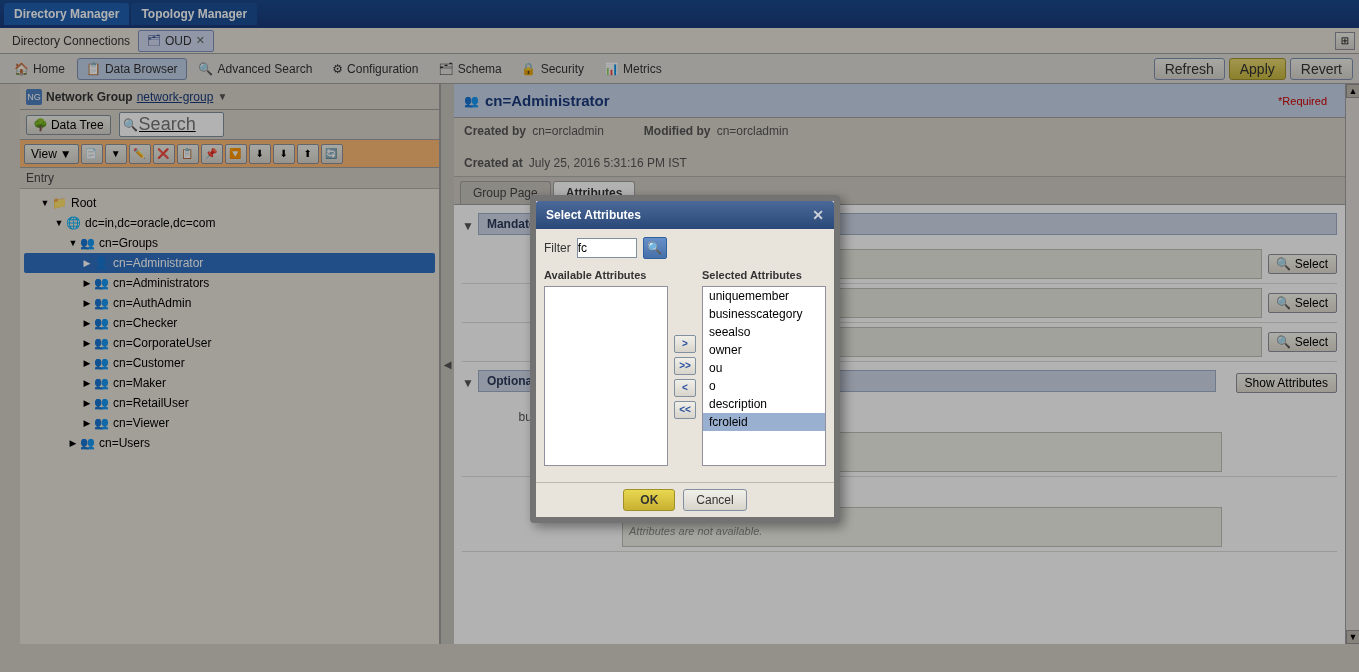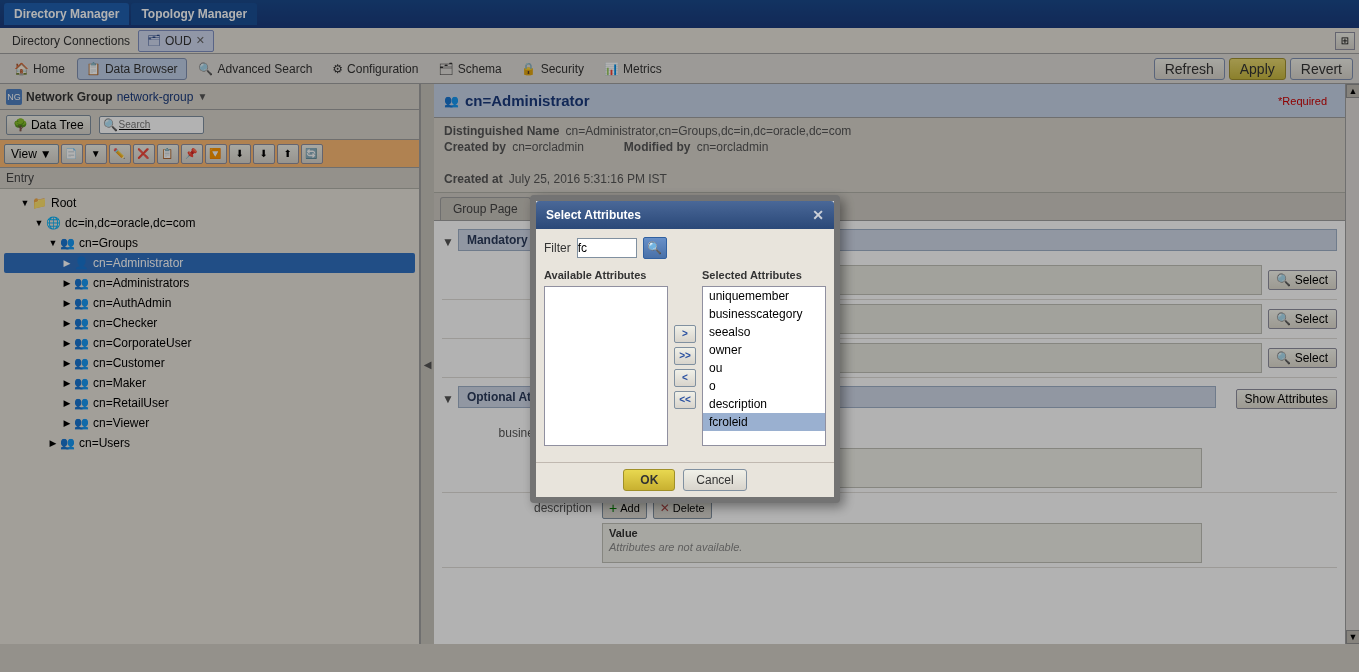--- a/index.html
+++ b/index.html
@@ -120,21 +120,21 @@
       align-items: center;
       background: white;
       border: 1px solid #8090a0;
       border-radius: 2px;
       padding: 1px 4px;
       margin-left: 4px;
     }
     .search-box input {
       border: none;
       outline: none;
-      font-size: 10px;
+      font-size: 18px;
       width: 80px;
       text-decoration: underline;
     }
 
     .icon-row {
       height: 28px;
       background: #fdba74;
       border-bottom: 1px solid #a0a0a0;
       display: flex;
       align-items: center;
@@ -372,21 +372,21 @@
     .attrs-col-header {
       font-size: 11px;
       font-weight: bold;
       color: #333;
       padding: 2px 0;
       margin-bottom: 3px;
     }
     .attrs-list {
       background: white;
       border: 1px solid #9090a0;
-      height: 160px;
+      height: 180px;
       overflow-y: auto;
     }
     .attrs-list-item {
       padding: 2px 6px;
       font-size: 12px;
       cursor: pointer;
     }
     .attrs-list-item.selected { background: #9ab0d0; }
 
     .attrs-arrows {
@@ -453,20 +453,21 @@
       display: flex;
       align-items: center;
       justify-content: center;
       font-size: 10px;
       color: #555;
     }
 
     .sidebar-wrapper {
       display: flex;
       height: 100%;
+      padding-left: 20px;
     }
 
     .network-group-bar {
       height: 26px;
       background: #d8d4cc;
       border-bottom: 1px solid #a0a0a0;
       display: flex;
       align-items: center;
       padding: 0 6px;
       gap: 4px;
@@ -477,21 +478,21 @@
       height: 16px;
       background: #5080c0;
       border-radius: 2px;
       display: flex;
       align-items: center;
       justify-content: center;
       color: white;
       font-size: 9px;
     }
     .ng-label { font-weight: bold; color: #333; }
-    .ng-value { color: #1a3a7c; }
+    .ng-value { color: #1a3a7c; text-decoration: underline; }
     .ng-arrow { font-size: 10px; color: #555; }
 
     .select-btn {
       padding: 2px 8px;
       background: linear-gradient(to bottom, #f8f8f0, #e0dcd0);
       border: 1px solid #9090a0;
       border-radius: 2px;
       cursor: pointer;
       font-size: 12px;
       display: flex;
@@ -697,26 +698,20 @@
   <div class="content-area">
 
     <div class="content-header">
       <span>👥</span>
       <span class="title">cn=Administrator</span>
       <div style="flex:1;"></div>
       <div class="required-label">*Required</div>
     </div>
 
     <div style="background:#d8d4cc; padding:6px 10px; border-bottom:1px solid #b0b0a8;">
-      <div style="display:flex; gap:20px; margin-bottom:2px;">
-        <span style="font-size:11px; color:#555;">
-          <strong>Distinguished Name</strong>&nbsp;
-          <span>cn=Administrator,cn=Groups,dc=in,dc=oracle,dc=com</span>
-        </span>
-      </div>
       <div style="display:flex; gap:40px;">
         <span style="font-size:11px; color:#555;">
           <strong>Created by</strong>&nbsp;
           <span>cn=orcladmin</span>
         </span>
         <span style="font-size:11px; color:#555;">
           <strong>Modified by</strong>&nbsp;
           <span>cn=orcladmin</span>
         </span>
       </div>

